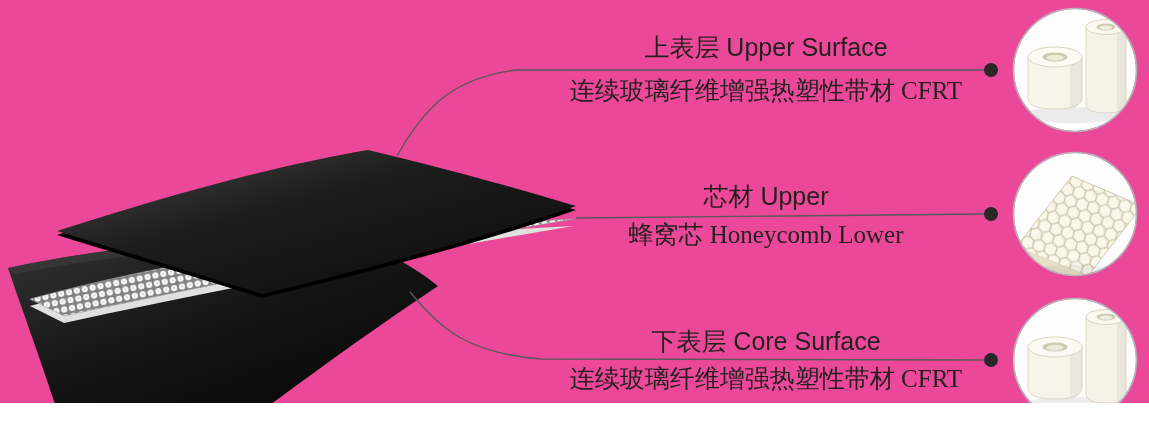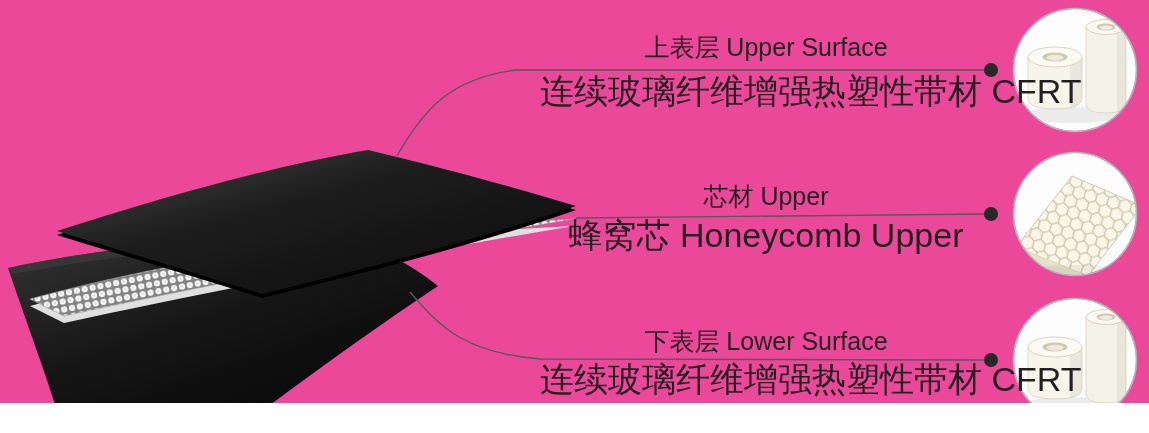--- a/index.html
+++ b/index.html
@@ -23,23 +23,24 @@
   .callout .title {
     position: absolute;
     left: 0; right: 0;
     font-size: 25px;
     line-height: 30px;
     white-space: nowrap;
   }
   .callout .subtitle {
     position: absolute;
     left: 0; right: 0;
-    font-size: 34px;
+    font-size: 25px;
     line-height: 30px;
     white-space: nowrap;
+    font-family: Liberation Serif, serif;
   }
   .leader { fill: none; stroke: #58595b; stroke-width: 1.4px; }
 </style>
 </head>
 <body>
 
 <div class="stage">
 
   <svg width="1149" height="433" viewBox="0 0 1149 433">
     <defs>
@@ -131,21 +132,21 @@
     <circle cx="1075" cy="360" r="61.5" fill="none" stroke="#b3b5b8" stroke-width="1.6"></circle>
   </svg>
 
   <div class="callout">
     <div class="title" style="top:32px">上表层 Upper Surface</div>
     <div class="subtitle" style="top:76px">连续玻璃纤维增强热塑性带材 CFRT</div>
   </div>
 
   <div class="callout">
     <div class="title" style="top:181px">芯材 Upper</div>
-    <div class="subtitle" style="top:220px">蜂窝芯 Honeycomb Upper</div>
+    <div class="subtitle" style="top:220px">蜂窝芯 Honeycomb Lower</div>
   </div>
 
   <div class="callout">
-    <div class="title" style="top:326px">下表层 Lower Surface</div>
+    <div class="title" style="top:326px">下表层 Core Surface</div>
     <div class="subtitle" style="top:364px">连续玻璃纤维增强热塑性带材 CFRT</div>
   </div>
 
 </div>
 
 </body></html>

